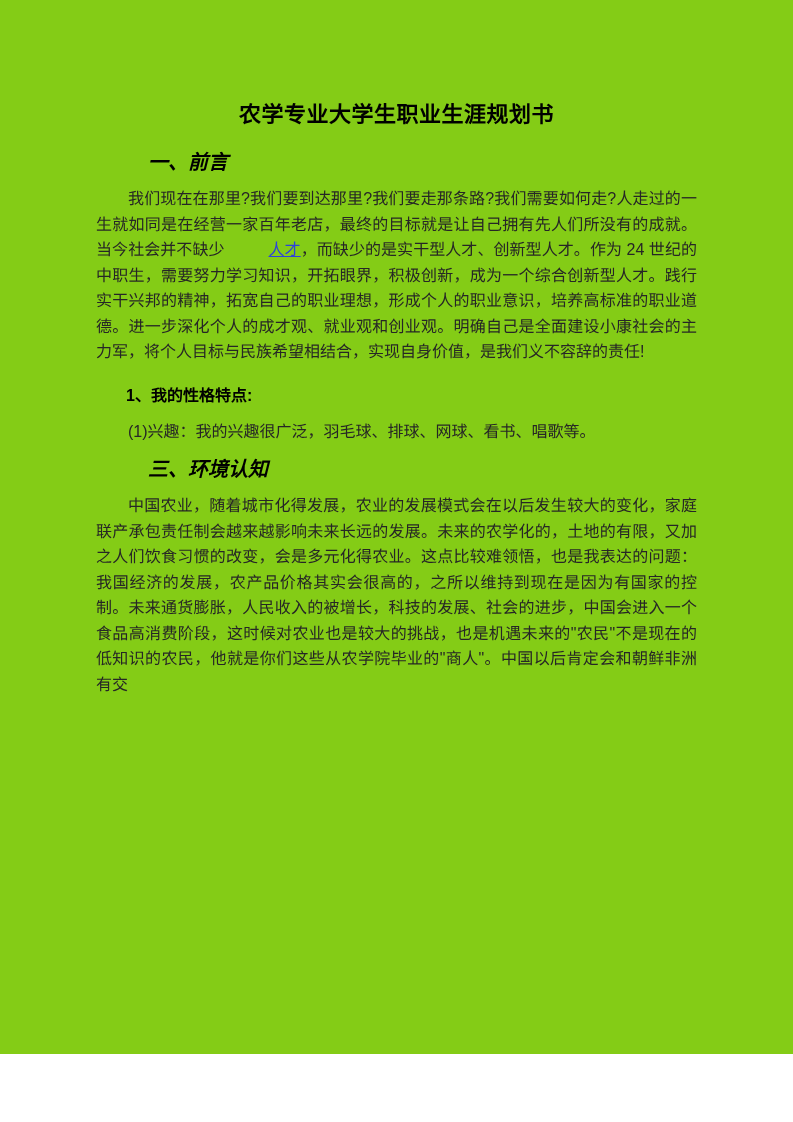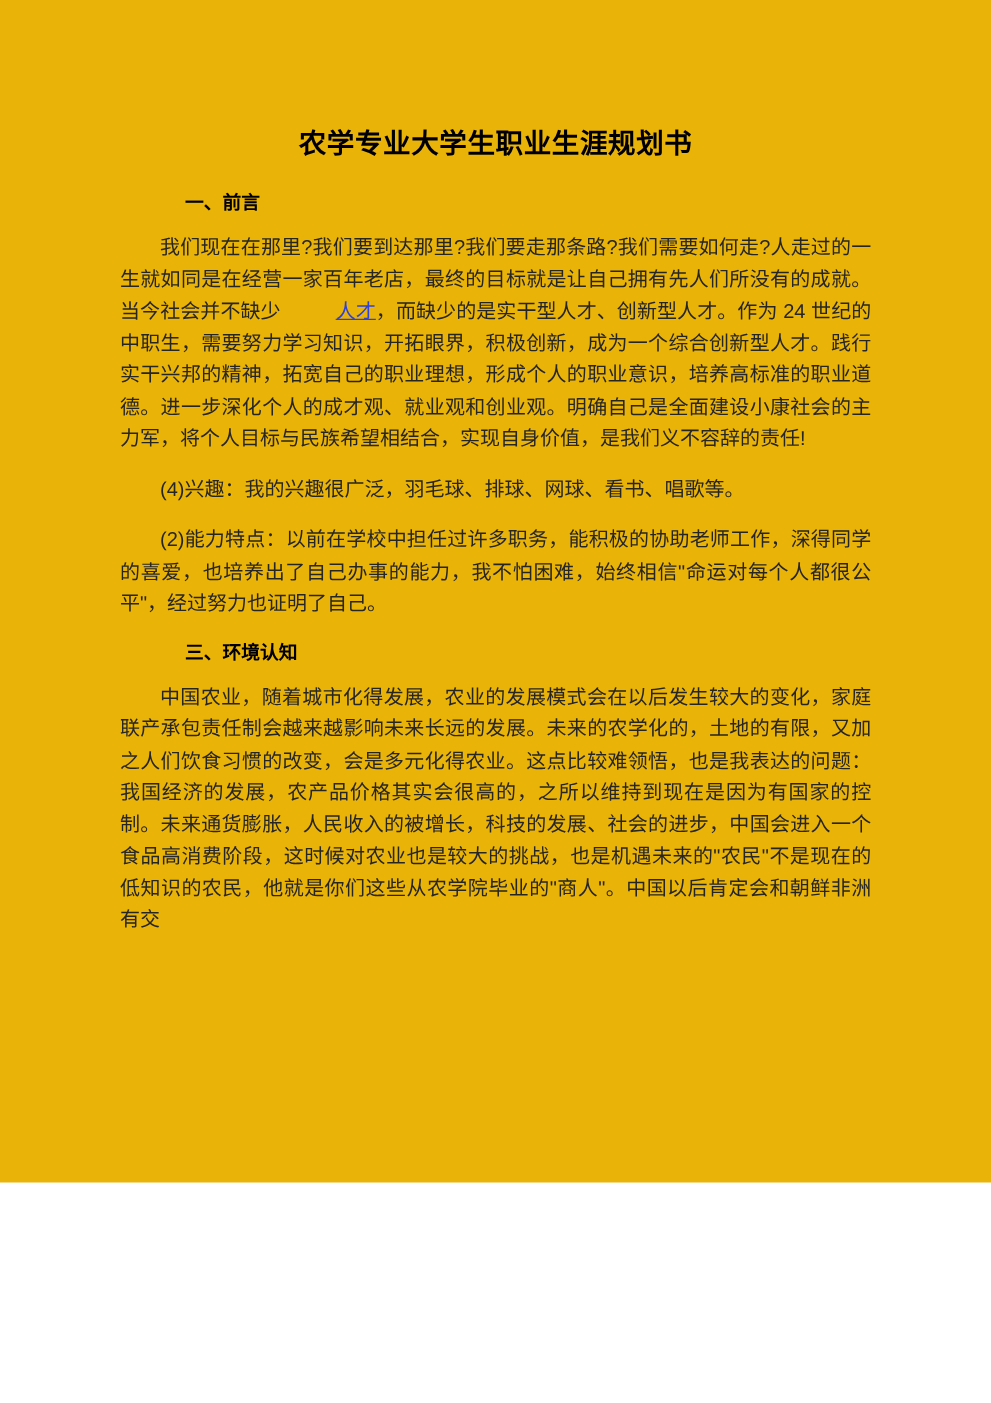--- a/index.html
+++ b/index.html
@@ -10,40 +10,41 @@
   body {
     width: 793px;
     height: 1122px;
     font-family: "Liberation Sans", "DejaVu Sans", sans-serif;
     color: #262626;
     overflow: hidden;
   }
   .page {
     box-sizing: border-box;
     width: 793px;
-    height: 946px;
+    height: 1054px;
     padding: 100px 96px 28px 96px;
-    background: #eab308;
+    background: #84cc16;
   }
   .doc-title {
     margin: 0 0 22px 0;
     font-size: 22px;
     font-weight: bold;
     line-height: 30px;
     text-align: center;
     color: #000000;
     letter-spacing: 0.5px;
   }
   h2.sec-heading {
     margin: 4px 0 13px 0;
     padding-left: 52px;
-    font-size: 15px;
+    font-size: 20px;
     font-weight: bold;
     line-height: 21px;
     color: #000000;
+    font-style: italic;
   }
   h3.sub-heading {
     margin: 20px 0 13px 0;
     padding-left: 30px;
     font-size: 16px;
     font-weight: bold;
     line-height: 21px;
     color: #000000;
   }
   p.body-para {
@@ -68,22 +69,22 @@
 <div class="page">
 
   <h1 class="doc-title">农学专业大学生职业生涯规划书</h1>
 
   <section>
     <h2 class="sec-heading">一、前言</h2>
     <p class="body-para"><span>我们现在在那里?我们要到达那里?我们要走那条路?我们需要如何走?人走过的一生就如同是在经营一家百年老店，最终的目标就是让自己拥有先人们所没有的成就。当今社会并不缺少</span><a class="doc-link" href="#">人才</a><span>，而缺少的是实干型人才、创新型人才。作为 24 世纪的中职生，需要努力学习知识，开拓眼界，积极创新，成为一个综合创新型人才。践行实干兴邦的精神，拓宽自己的职业理想，形成个人的职业意识，培养高标准的职业道德。进一步深化个人的成才观、就业观和创业观。明确自己是全面建设小康社会的主力军，将个人目标与民族希望相结合，实现自身价值，是我们义不容辞的责任!</span></p>
   </section>
 
   <section>
-    <p class="body-para">(4)兴趣：我的兴趣很广泛，羽毛球、排球、网球、看书、唱歌等。</p>
-    <p class="body-para">(2)能力特点：以前在学校中担任过许多职务，能积极的协助老师工作，深得同学的喜爱，也培养出了自己办事的能力，我不怕困难，始终相信"命运对每个人都很公平"，经过努力也证明了自己。</p>
+    <h3 class="sub-heading">1、我的性格特点:</h3>
+    <p class="body-para">(1)兴趣：我的兴趣很广泛，羽毛球、排球、网球、看书、唱歌等。</p>
   </section>
 
   <section>
     <h2 class="sec-heading">三、环境认知</h2>
     <p class="body-para">中国农业，随着城市化得发展，农业的发展模式会在以后发生较大的变化，家庭联产承包责任制会越来越影响未来长远的发展。未来的农学化的，土地的有限，又加之人们饮食习惯的改变，会是多元化得农业。这点比较难领悟，也是我表达的问题：我国经济的发展，农产品价格其实会很高的，之所以维持到现在是因为有国家的控制。未来通货膨胀，人民收入的被增长，科技的发展、社会的进步，中国会进入一个食品高消费阶段，这时候对农业也是较大的挑战，也是机遇未来的"农民"不是现在的低知识的农民，他就是你们这些从农学院毕业的"商人"。中国以后肯定会和朝鲜非洲有交</p>
   </section>
 
 </div>
 
 </body></html>

